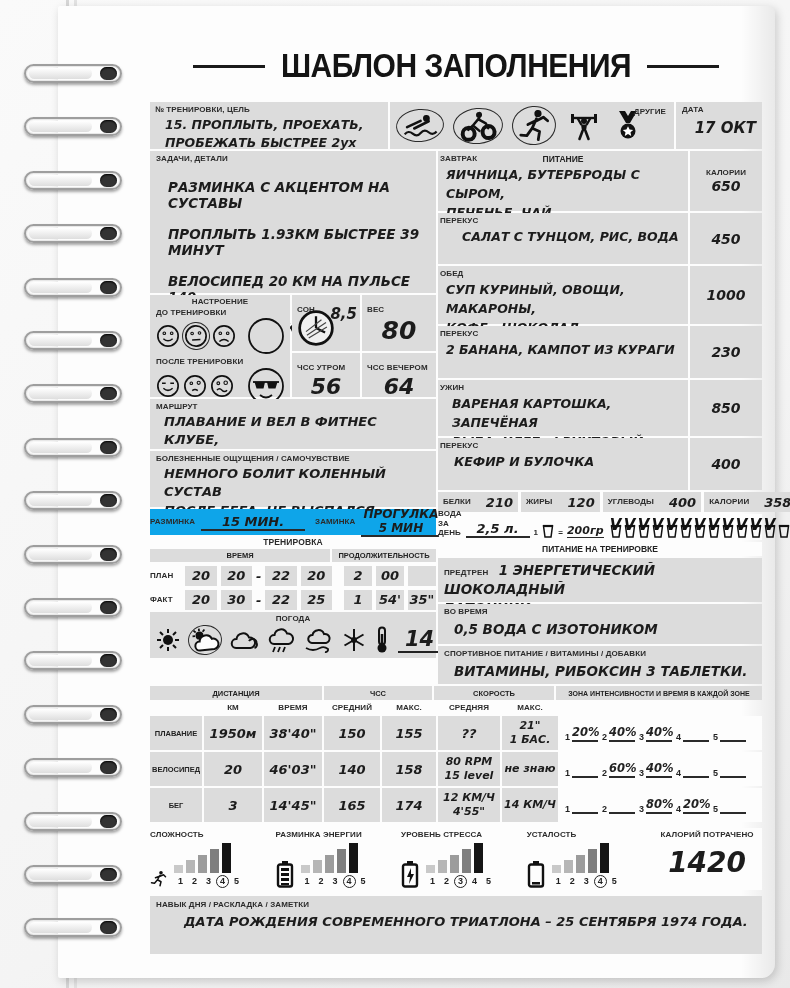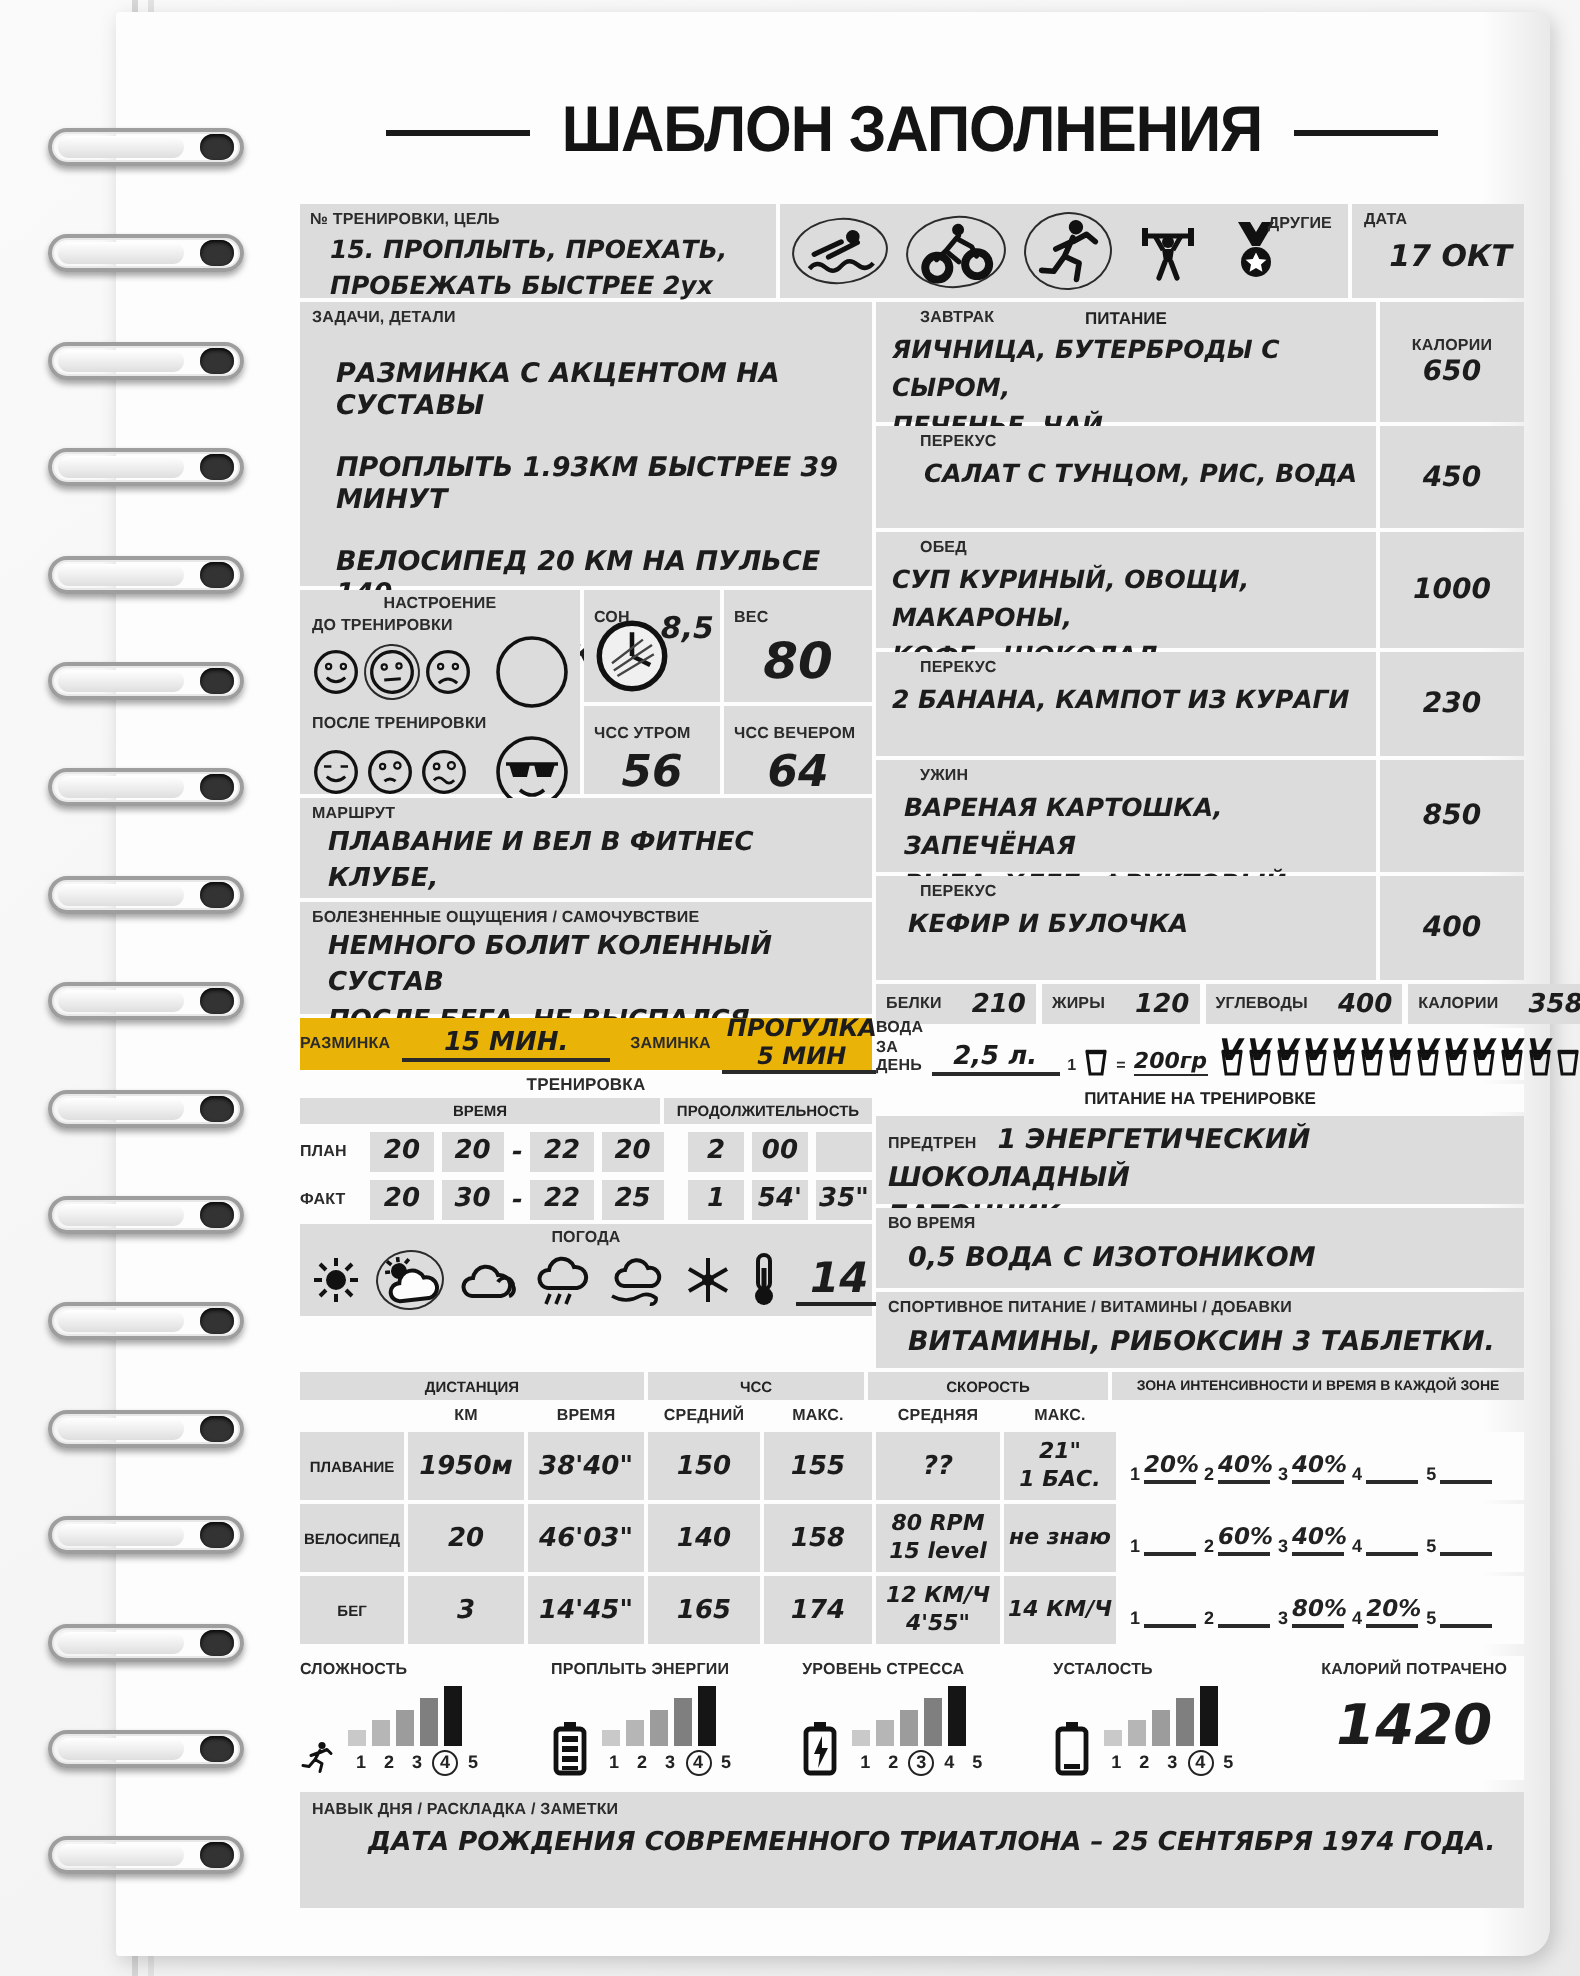--- a/index.html
+++ b/index.html
@@ -44,21 +44,21 @@
   .sleep{position:relative;padding:3px 5px;box-sizing:border-box;}
   .sleep-val{position:absolute;right:3px;top:10px;font-size:15px;}
   .sleep-clock{position:absolute;left:4px;top:13px;}
   .cellv{padding:3px 5px;box-sizing:border-box;text-align:left;}
   .cellv .big{display:block;text-align:center;font-size:25px;margin-top:0px;}
 
   .pain{height:56px;padding:3px 6px;box-sizing:border-box;}
   .pain .hw,.route .hw{font-size:13px;line-height:1.45;margin:1px 0 0 8px;}
   .route{height:50px;padding:3px 6px;box-sizing:border-box;}
 
-  .wu-row{height:26px;display:flex;align-items:center;gap:6px;background:#eab308;}
+  .wu-row{height:26px;display:flex;align-items:center;gap:6px;background:#0ea5e9;}
   .wu-val{font-size:13px;border-bottom:2px solid #2a2a2a;min-width:96px;text-align:center;padding:0 4px;}
   .wu-val2{font-size:12px;border-bottom:2px solid #2a2a2a;text-align:center;padding:0 2px;}
 
   .wt{background:#fdfdfd;}
   .wt-title{text-align:center;font-size:8.5px;}
   .wt-head{display:flex;gap:2px;height:13px;margin-top:2px;}
   .wt-bar{background:#dcdcdc;display:flex;align-items:center;justify-content:center;font-size:7.5px;font-weight:bold;}
   .wt-row{display:flex;align-items:center;gap:4px;margin-top:4px;}
   .wt-lab{width:32px;}
   .tc{width:32px;height:20px;background:#dcdcdc;text-align:center;font-size:13px;line-height:20px;}
@@ -69,21 +69,21 @@
   .weather{height:46px;display:flex;flex-direction:column;padding:2px 4px;box-sizing:border-box;}
   .weather-title{text-align:center;}
   .wx-row{display:flex;align-items:center;gap:6px;flex:1;}
   .wx{display:inline-flex;padding:1px;}
   .hand-circle-w{border:1.8px solid #2b2b2b;border-radius:50%;transform:rotate(-6deg);}
   .temp{font-size:21px;border-bottom:2px solid #222;padding:0 7px;margin-left:2px;}
 
   .meal{display:flex;gap:2px;}
   .meal-main{flex:1;padding:3px 6px;box-sizing:border-box;position:relative;}
   .meal-cal{width:72px;display:flex;flex-direction:column;align-items:center;justify-content:center;box-sizing:border-box;padding:2px;}
-  .meal-lab{position:absolute;left:22px;top:3px;}
+  .meal-lab{position:absolute;left:2px;top:3px;}
   .meal-text{font-size:12.5px;line-height:1.5;margin:12px 0 0 2px;}
   .pit-hdr{position:absolute;left:0;right:0;top:3px;text-align:center;font-size:8.5px;font-weight:bold;}
   .cal-hdr{align-self:center;}
   .cal-val{font-size:14px;}
 
   .macros{display:flex;gap:3px;height:20px;}
   .mac{background:#dcdcdc;display:flex;align-items:center;gap:15px;padding:0 5px;box-sizing:border-box;}
   .mac-val{font-size:13px;}
 
   .water{height:24px;display:flex;align-items:flex-end;gap:4px;background:#fdfdfd;padding-bottom:2px;}
@@ -770,21 +770,21 @@
                 <span class="rnum">1</span>
                 <span class="rnum">2</span>
                 <span class="rnum">3</span>
                 <span class="rnum circled">4</span>
                 <span class="rnum">5</span>
               </span>
             </span>
           </div>
         </div>
         <div class="rating">
-          <div class="lbl">ПРОПЛЫТЬ ЭНЕРГИИ</div>
+          <div class="lbl">РАЗМИНКА ЭНЕРГИИ</div>
           <div class="rrow">
             <span>
                 <svg width="18" height="28" viewBox="0 0 18 28">
                   <rect x="2" y="4.5" width="14" height="22" rx="2" fill="none" stroke="#111" stroke-width="2.4"></rect>
                   <rect x="6" y="1" width="6" height="3" fill="#111"></rect>
                   <rect x="5" y="8" width="8" height="3" fill="#111"></rect>
                   <rect x="5" y="13" width="8" height="3" fill="#111"></rect>
                   <rect x="5" y="18" width="8" height="3" fill="#111"></rect>
                   <rect x="5" y="23" width="8" height="2" fill="#111"></rect>
                 </svg>

